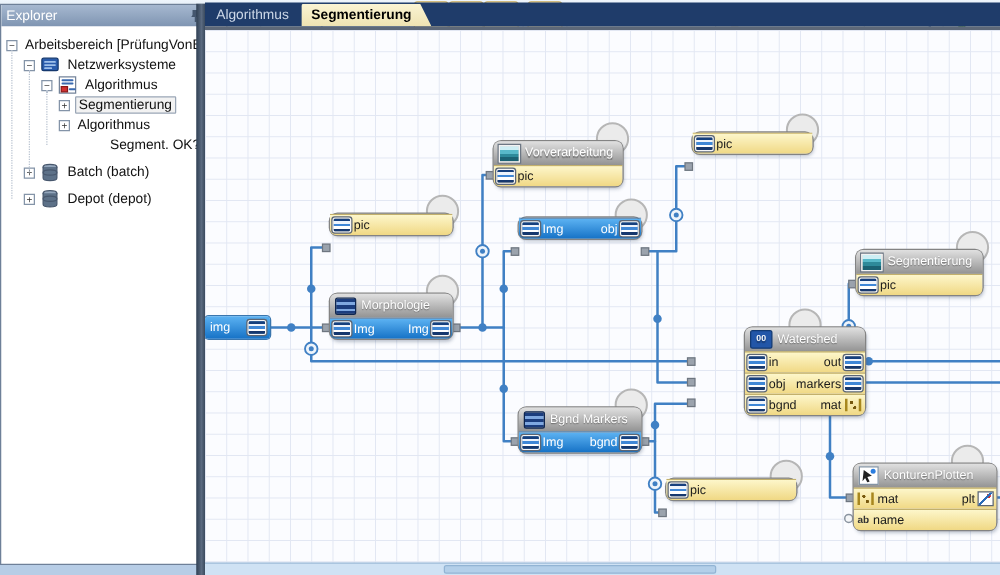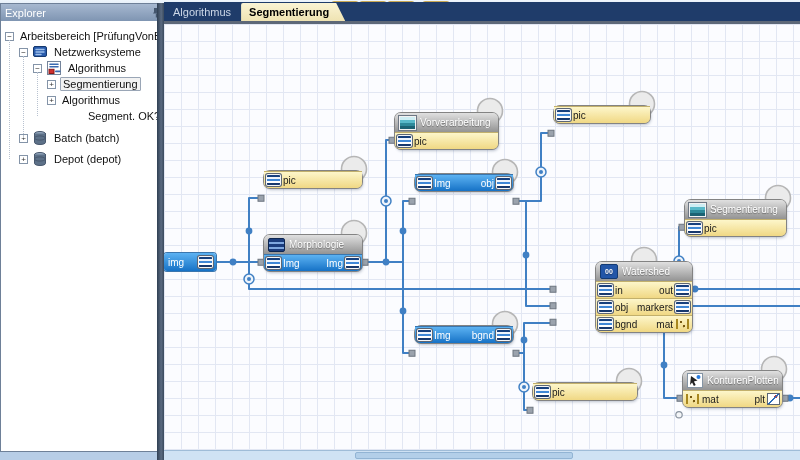--- a/index.html
+++ b/index.html
@@ -542,20 +542,24 @@
               <span class="picon-image"></span>
               <span>Img</span>
             </span>
             <span class="cell">
               <span>Img</span>
               <span class="picon-image"></span>
             </span>
           </div>
         </div>
         <div class="node" style="left: 251px; top: 302px; width: 98px;">
+          <div class="node-header">
+            <span class="hicon-network"></span>
+            <span class="node-title">Bgnd Markers</span>
+          </div>
           <div class="node-row row-blue">
             <span class="cell">
               <span class="picon-image"></span>
               <span>Img</span>
             </span>
             <span class="cell">
               <span>bgnd</span>
               <span class="picon-image"></span>
             </span>
           </div>
@@ -611,39 +615,46 @@
         </div>
         <div class="node" style="left: 369px; top: 359px; width: 104px;">
           <div class="node-row row-tan">
             <span class="cell">
               <span class="picon-image"></span>
               <span>pic</span>
             </span>
             <span class="cell"></span>
           </div>
         </div>
-        <div class="node" style="left: 519px; top: 347px; width: 99px;">
+        <div class="node" style="left: 519px; top: 347px; width: 114px;">
           <div class="node-header">
             <span class="hicon-plotter">
               <svg width="13" height="12" viewBox="0 0 13 12" fill="none" stroke-linecap="round">
                 <path d="M3 2l6.5 4.5-3.6 1 1.8 3.6-1.8.9-1.8-3.6L2 11z" fill="#222"></path>
                 <circle cx="10.5" cy="3" r="2" fill="#2a7de0"></circle>
               </svg>
             </span>
             <span class="node-title">KonturenPlotten</span>
           </div>
           <div class="node-row row-tan">
             <span class="cell">
               <span class="picon-matrix"></span>
               <span>mat</span>
             </span>
             <span class="cell">
               <span>plt</span>
               <span class="picon-plot"></span>
             </span>
+          </div>
+          <div class="node-row row-tan">
+            <span class="cell">
+              <span class="picon-text">ab</span>
+              <span>name</span>
+            </span>
+            <span class="cell"></span>
           </div>
         </div>
         <div id="imgtab" style="left: 0px; top: 229px; width: 44px; height: 18px;">
           <span>img</span>
           <span class="picon-image"></span>
         </div>
       </div>
     <div id="hscroll">
       <div id="hthumb"></div>
     </div>

